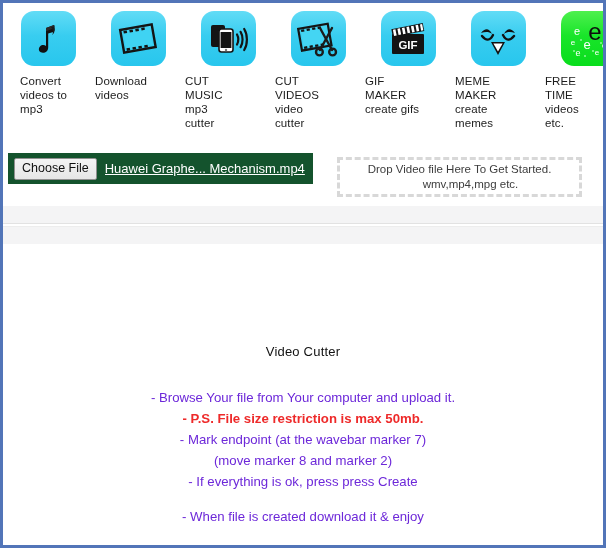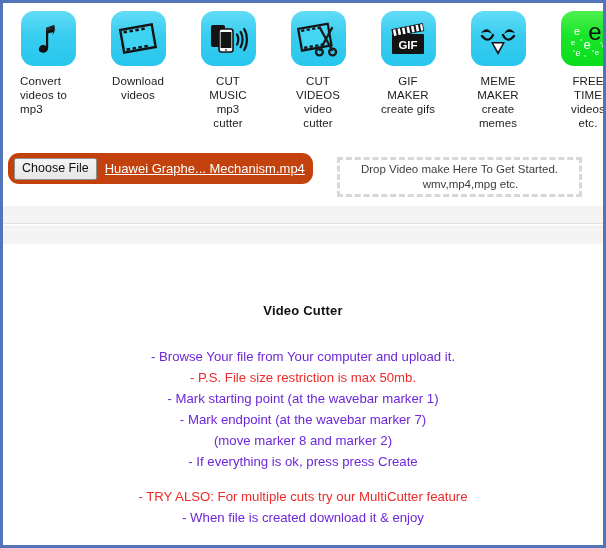--- a/index.html
+++ b/index.html
@@ -49,45 +49,44 @@
   }
   .tile.green {
     background: linear-gradient(180deg, #4ef04e 0%, #19e52a 45%, #09dd1c 100%);
   }
   .tile svg { display: block; }
   .icon-label {
     margin-top: 8px;
     font-size: 11.5px;
     line-height: 14px;
     color: #1c1c1c;
-    text-align: center;
+    text-align: left;
     width: 86px;
     letter-spacing: 0.1px;
   }
   .icon-label.left { text-align: left; padding-left: 18px; margin-left: 12px; }
 
   
   .upload-row {
     display: flex;
     align-items: flex-start;
     height: 60px;
     background: #ffffff;
     padding-left: 5px;
     box-sizing: border-box;
   }
   .file-field {
     margin-top: 7px;
     width: 305px;
     height: 31px;
-    background: #c2410c;
+    background: #14532d;
     display: flex;
     align-items: center;
     padding-left: 6px;
     box-sizing: border-box;
-    border-radius: 11px;
   }
   .choose-btn {
     font-family: "Liberation Sans", sans-serif;
     font-size: 12.5px;
     color: #101010;
     background: linear-gradient(180deg,#f4f4f4 0%, #e6e6e6 100%);
     border: 1px solid #8f8f8f;
     border-radius: 2px;
     padding: 2px 7px 3px 7px;
     line-height: 15px;
@@ -127,36 +126,36 @@
   .band-b { height: 17px; border-top: 1px solid #ededed; }
 
   
   .content {
     background: #ffffff;
     padding-top: 0px;
   }
   .title {
     text-align: center;
     font-size: 13px;
-    font-weight: bold;
+    font-weight: normal;
     color: #111111;
-    margin-top: 59px;
+    margin-top: 100px;
     letter-spacing: 0.2px;
   }
   .instructions {
     margin-top: 28px;
     text-align: center;
   }
   .ins {
     font-size: 13.2px;
     line-height: 21px;
     color: #6d28d9;
     text-align: center;
   }
-  .ins.red { color: #ee2a2a; }
+  .ins.red { color: #ee2a2a; font-weight: bold; }
   .ins.spacer { height: 14px; line-height: 14px; }
 </style>
 </head>
 <body>
 
 <div class="page">
 
   <div class="iconbar">
 
     <div class="icon-cell">
@@ -297,37 +296,35 @@
       <div class="icon-label">FREE<br>TIME<br>videos<br>etc.</div>
     </div>
   </div>
 
   <div class="upload-row">
     <div class="file-field">
       <button class="choose-btn">Choose File</button>
       <span class="file-name">Huawei Graphe... Mechanism.mp4</span>
     </div>
     <div class="dropzone">
-      <span>Drop Video make Here To Get Started.</span>
+      <span>Drop Video file Here To Get Started.</span>
       <span class="second">wmv,mp4,mpg etc.</span>
     </div>
   </div>
 
   <div class="band band-a"></div>
   <div class="gap"></div>
   <div class="band band-b"></div>
 
   <div class="content">
     <div class="title">Video Cutter</div>
     <div class="instructions">
         <div class="ins">- Browse Your file from Your computer and upload it.</div>
         <div class="ins red">- P.S. File size restriction is max 50mb.</div>
-        <div class="ins">- Mark starting point (at the wavebar marker 1)</div>
         <div class="ins">- Mark endpoint (at the wavebar marker 7)</div>
         <div class="ins">(move marker 8 and marker 2)</div>
         <div class="ins">- If everything is ok, press press Create</div>
         <div class="ins spacer"></div>
-        <div class="ins red">- TRY ALSO: For multiple cuts try our MultiCutter feature</div>
         <div class="ins">- When file is created download it &amp; enjoy</div>
       </div>
   </div>
 
 </div>
 
 </body></html>

